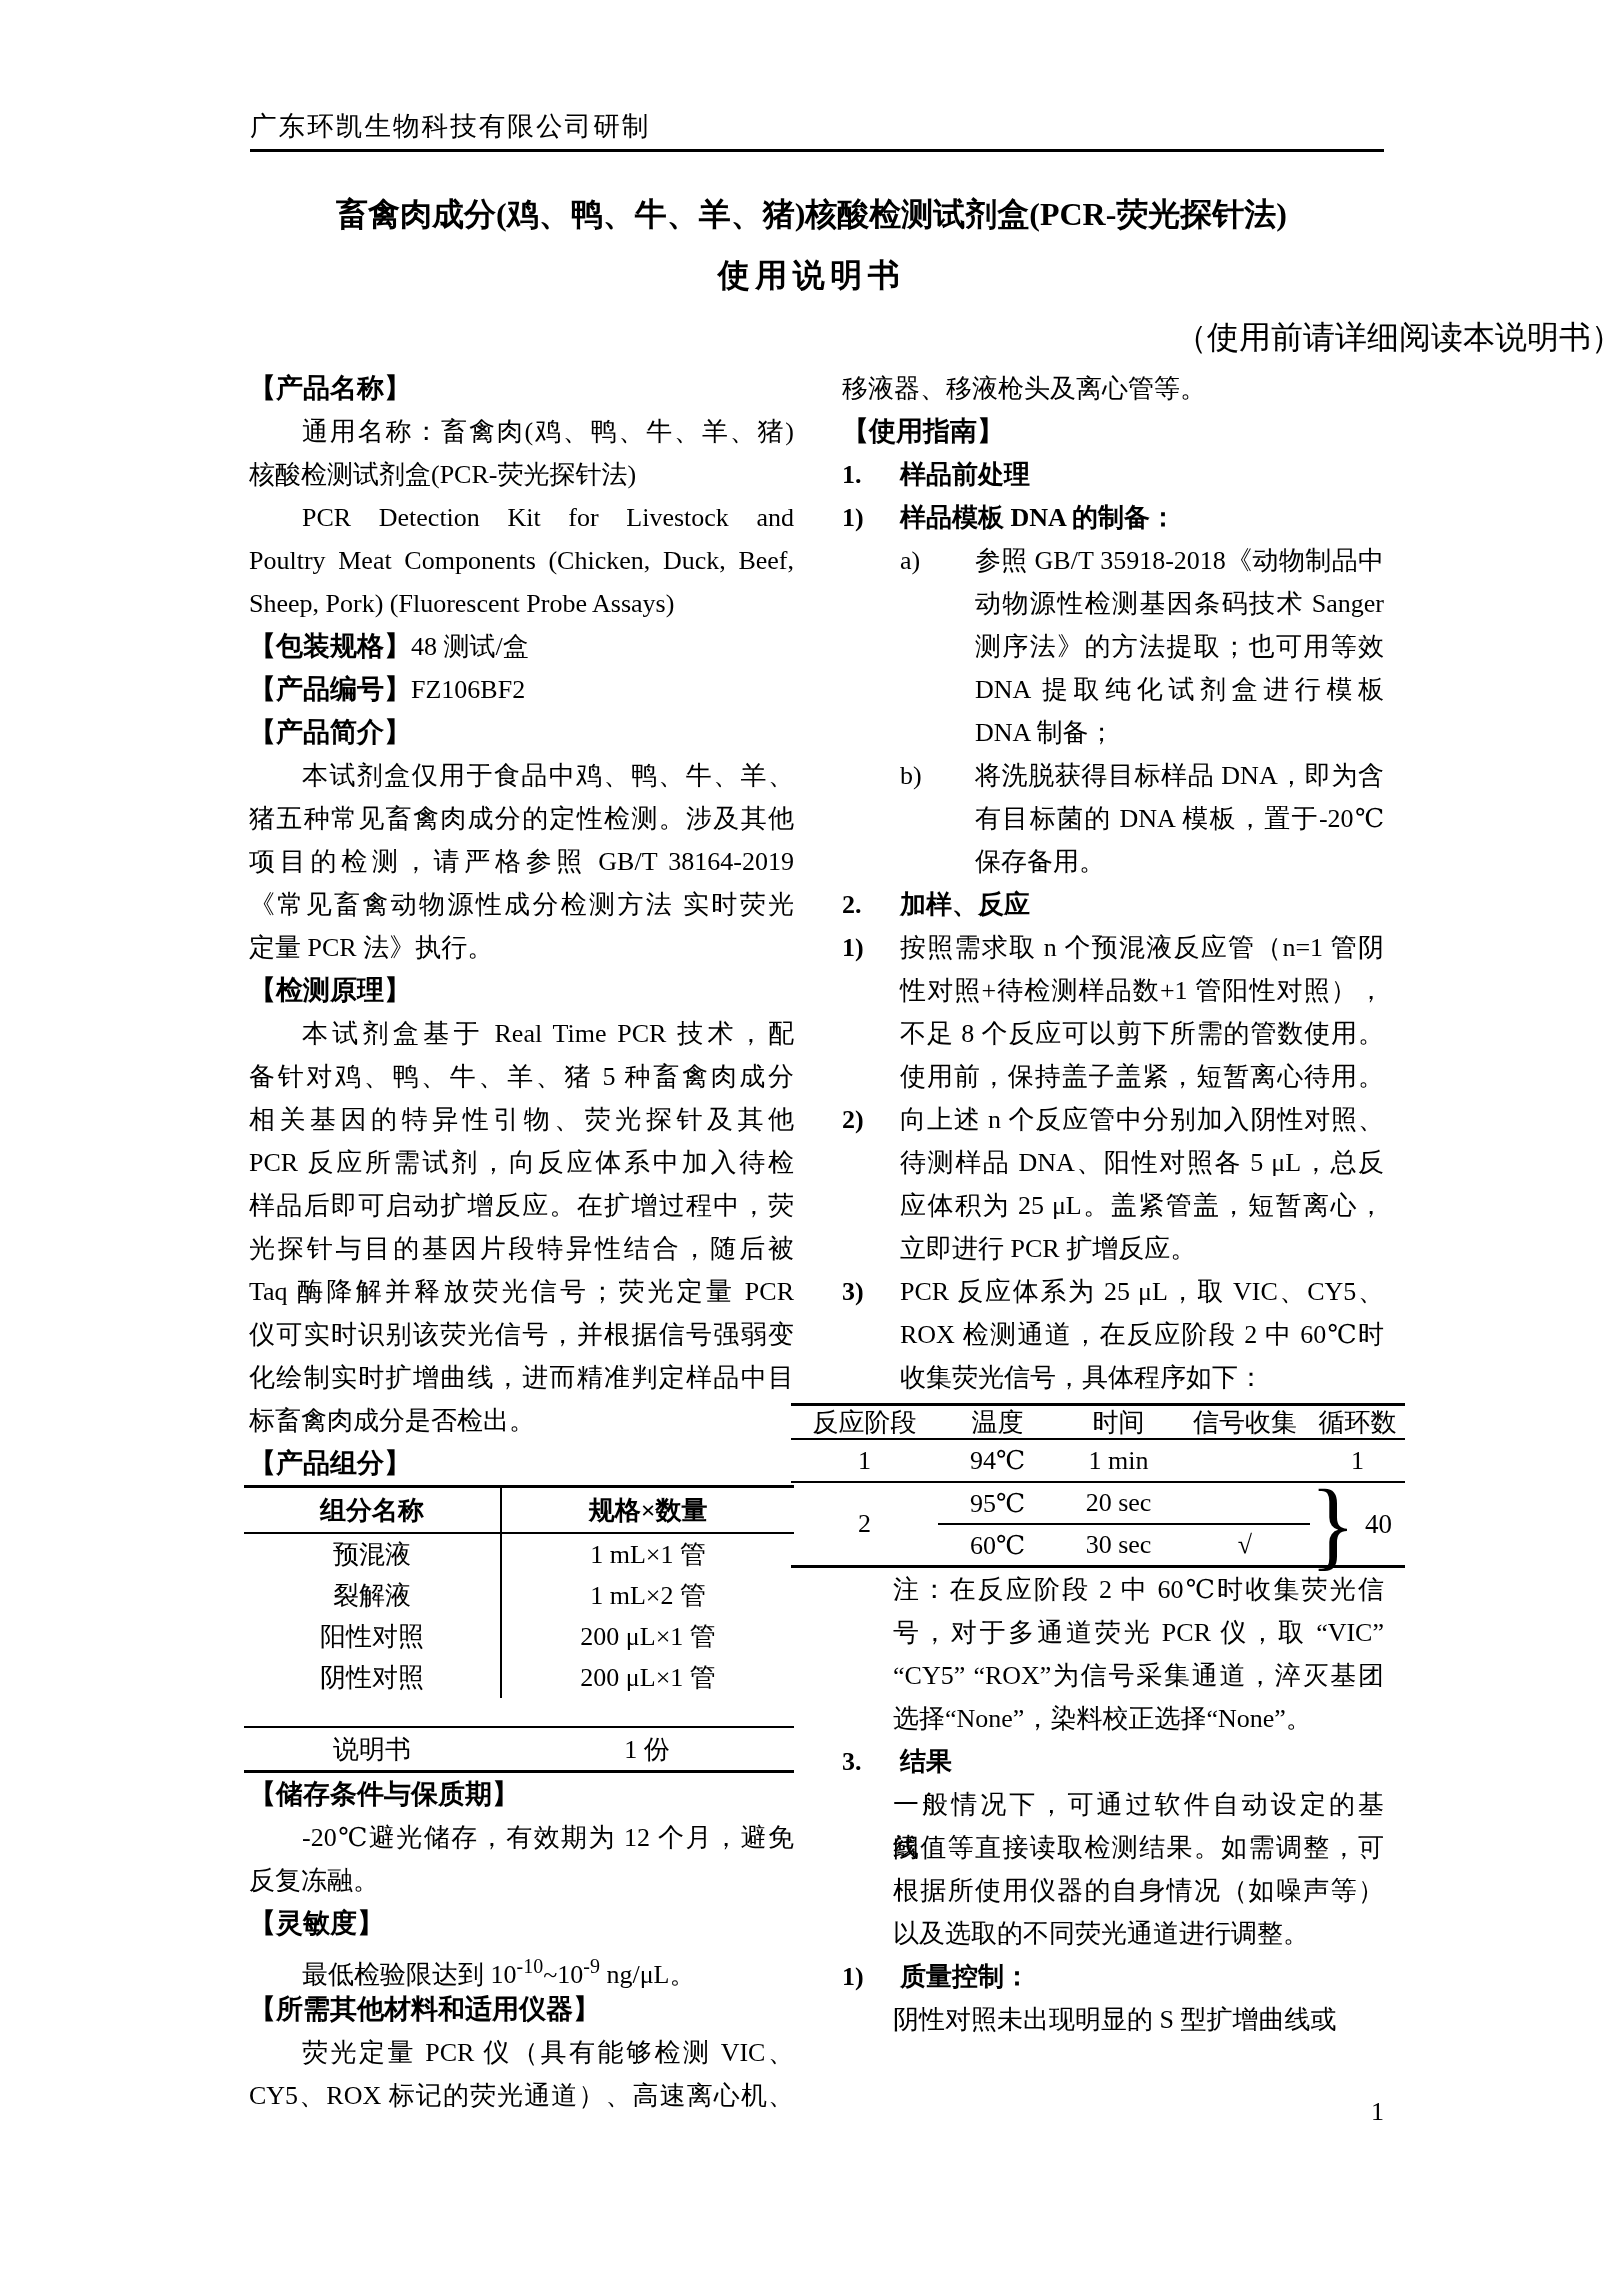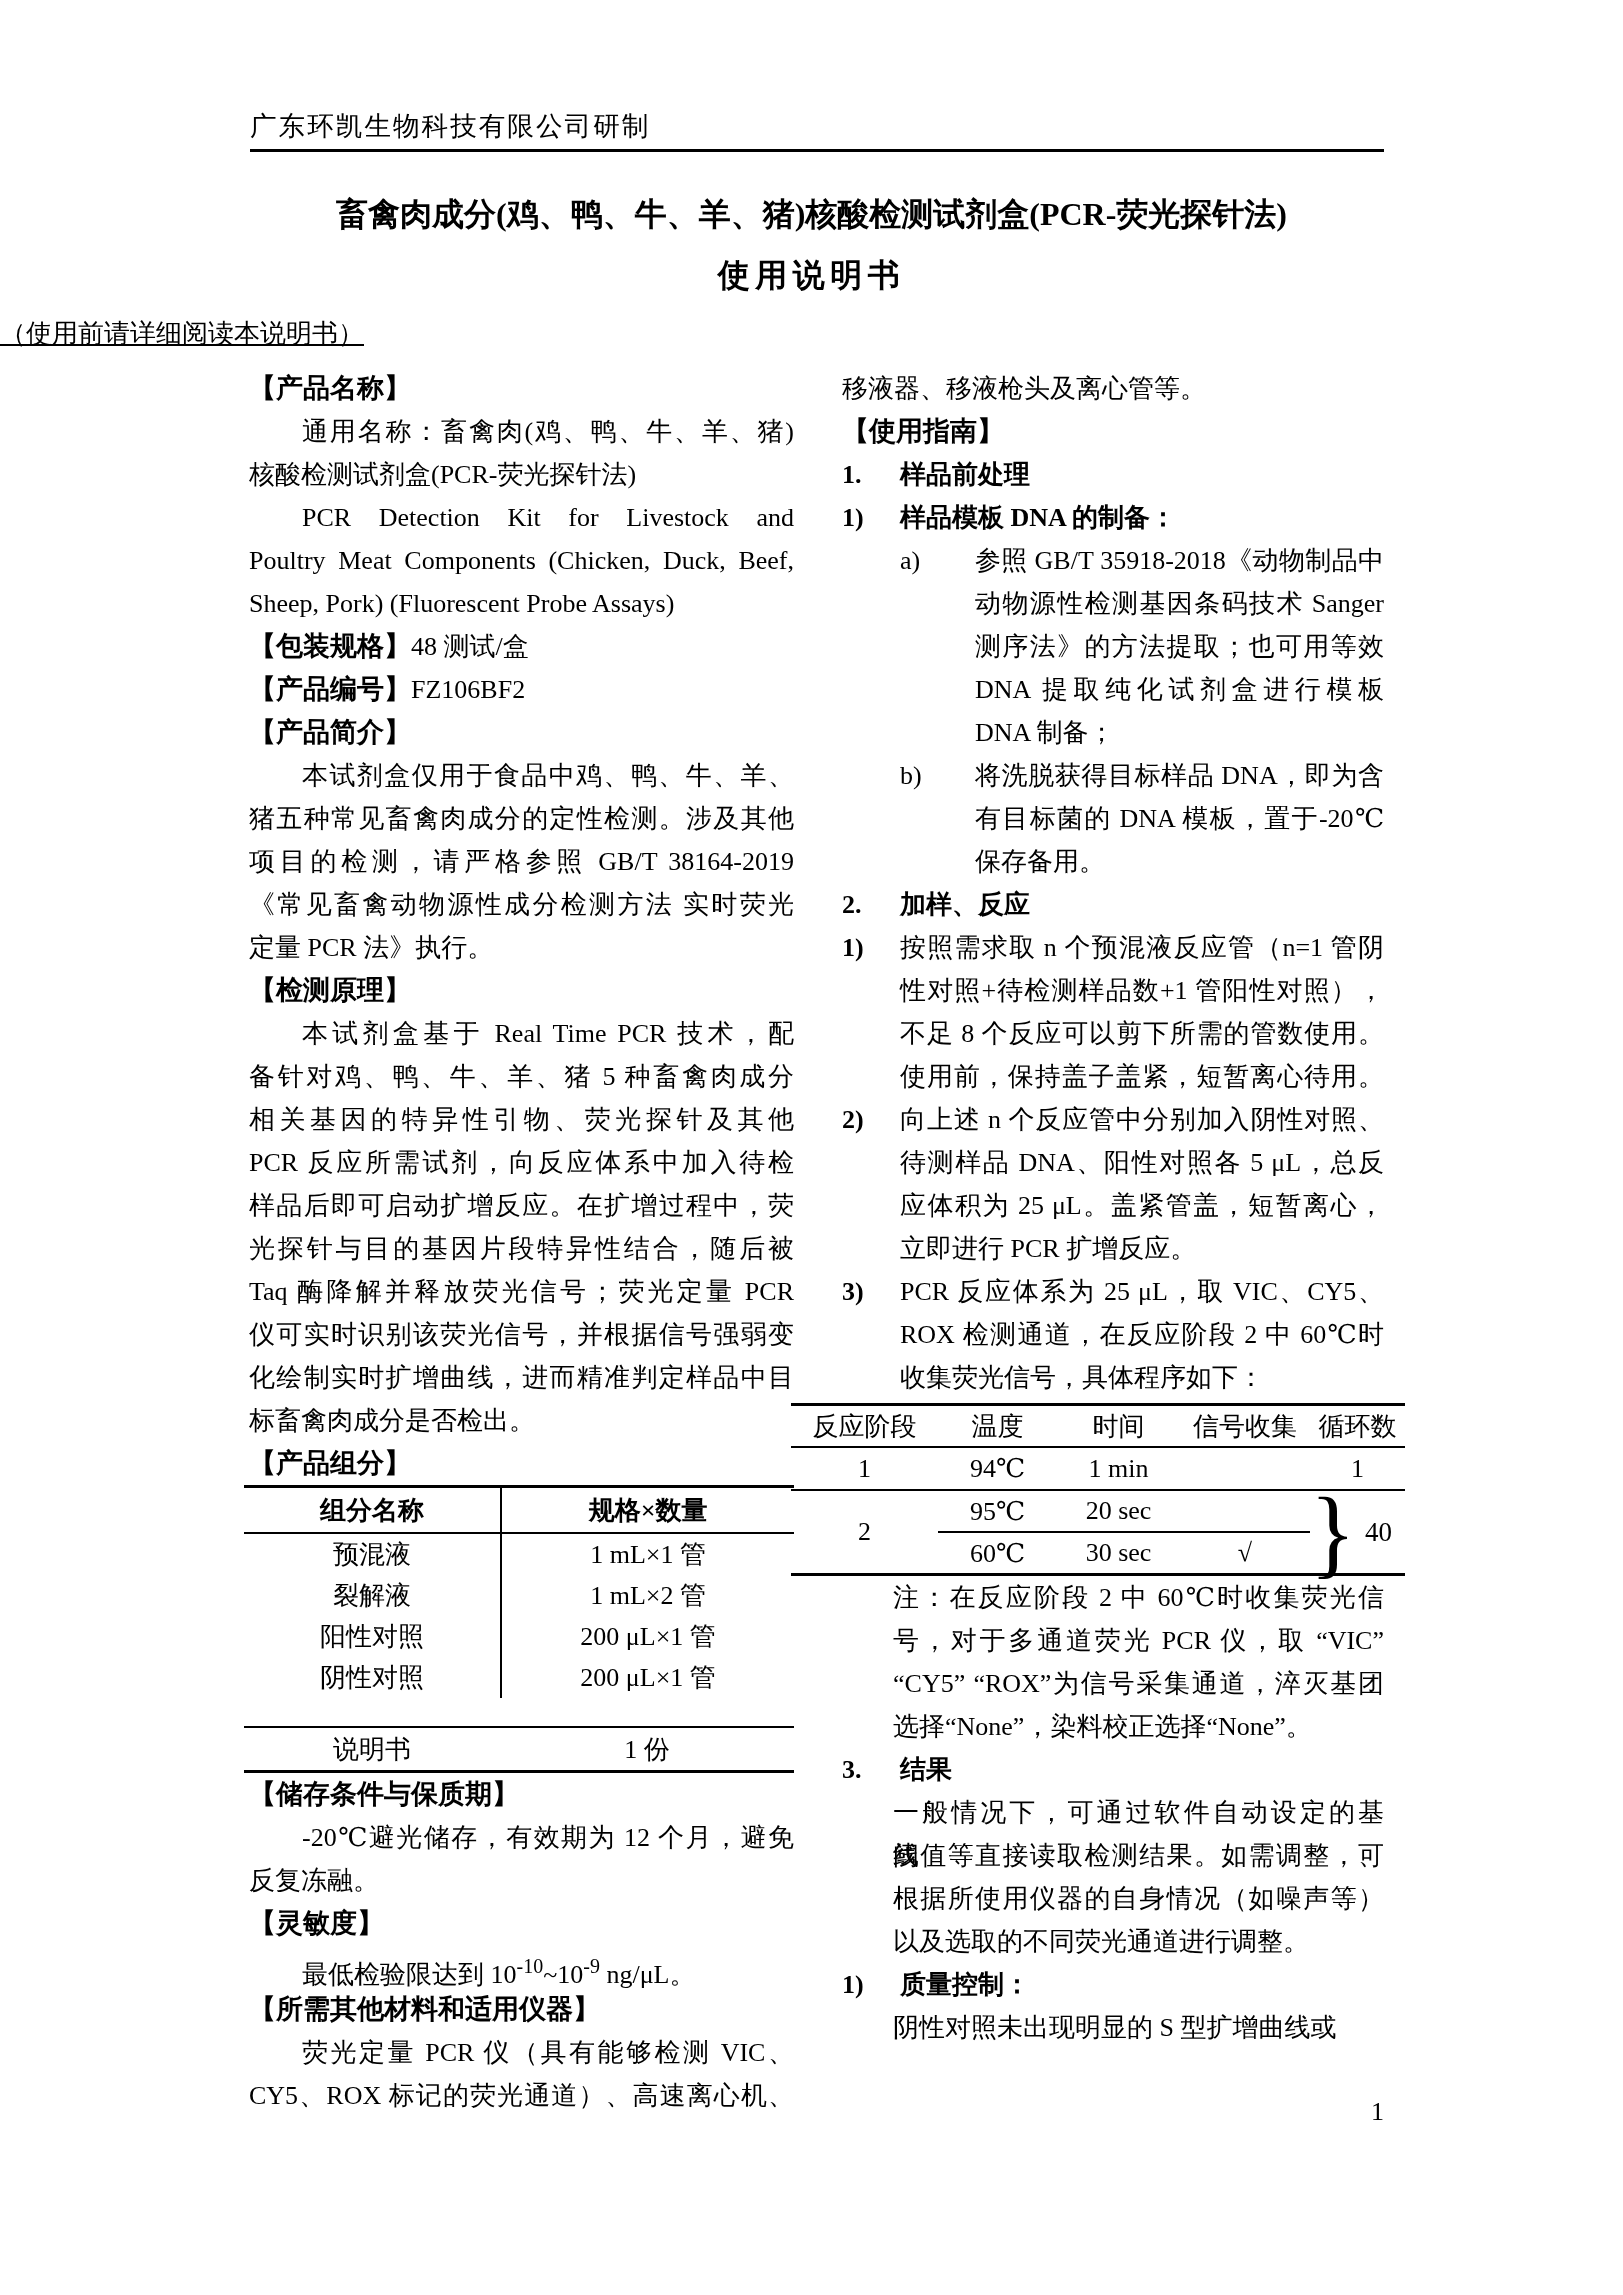--- a/index.html
+++ b/index.html
@@ -10,21 +10,21 @@
     font-size:26px; overflow:hidden;
   }
   
   .hdr-text { position:absolute; left:250px; top:108px; font-size:26.6px; letter-spacing:2px; }
   .hdr-rule { position:absolute; left:250px; width:1134px; top:149px; height:3.4px; background:#000; }
   
   .title1 { position:absolute; left:0; width:100%; top:193px; text-align:center;
             font-size:32px; font-weight:bold; }
   .title2 { position:absolute; left:0; width:100%; top:254px; text-align:center;
             font-size:32px; font-weight:bold; letter-spacing:5.5px; }
-  .readnote { position:absolute; left:0; width:100%; top:316px; text-align:left; font-size:26px;text-decoration:underline; }
+  .readnote { position:absolute; left:0; width:100%; top:316px; text-align:right; font-size:32px; }
   
   .colL { position:absolute; left:249px; top:367px; width:545px; }
   .colR { position:absolute; left:842px; top:367px; width:542px; }
   .ln { line-height:43px; height:43px; white-space:nowrap; }
   .j { white-space:normal; text-align:justify; text-align-last:justify; }
   .ind { padding-left:53px; }
   .hd { font-family:"Liberation Sans",sans-serif; font-weight:bold; font-size:27px; }
   .hdln { line-height:43px; height:43px; white-space:nowrap; }
   .b { font-weight:bold; }
   sup { font-size:20px; }
@@ -42,21 +42,21 @@
   .t1 .c1 { flex:0 0 46.5%; border-right:2px solid #000000; 
             display:flex; align-items:center; justify-content:center; }
   .t1 .c2 { flex:1; text-align:center; display:flex; align-items:center; justify-content:center; }
   .t1 .thead { height:44px; border-bottom:2px solid #000; font-weight:bold; }
   .t1 .tbody { height:41px; }
   .t1 .tfoot { height:42px; border-top:2px solid #000;margin-top:28px; }
   .t1 .tfoot .c1f { flex:0 0 46.5%; text-align:center; display:flex; align-items:center; justify-content:center; }
   
   .t2 { margin-left:-51px; margin-top:4.1px; width:614px;
         border-top:3.4px solid #000; border-bottom:3.4px solid #000; }
-  .t2 .hrow { display:flex; height:40px; }
+  .t2 .hrow { display:flex; height:32px; }
   .t2 .hrow .hc { display:flex; align-items:center; justify-content:center; }
   .t2 .r1 { display:flex; height:41px; border-top:2px solid #000; }
   .t2 .r1 .hc { display:flex; align-items:center; justify-content:center; }
   .c-stage { flex:0 0 147px; } .c-temp { flex:0 0 119px; } .c-time { flex:0 0 123px; }
   .c-sig { flex:0 0 130px; } .c-cyc { flex:1; }
   .t2 .s2 { display:flex; border-top:2px solid #000; }
   .t2 .s2 .s2num { flex:0 0 147px; display:flex; align-items:center; justify-content:center; }
   .t2 .s2 .mid { flex:0 0 372px; }
   .t2 .s2 .mid .srow { display:flex; height:40px; }
   .t2 .s2 .mid .srow:first-child { border-bottom:2px solid #000; }

